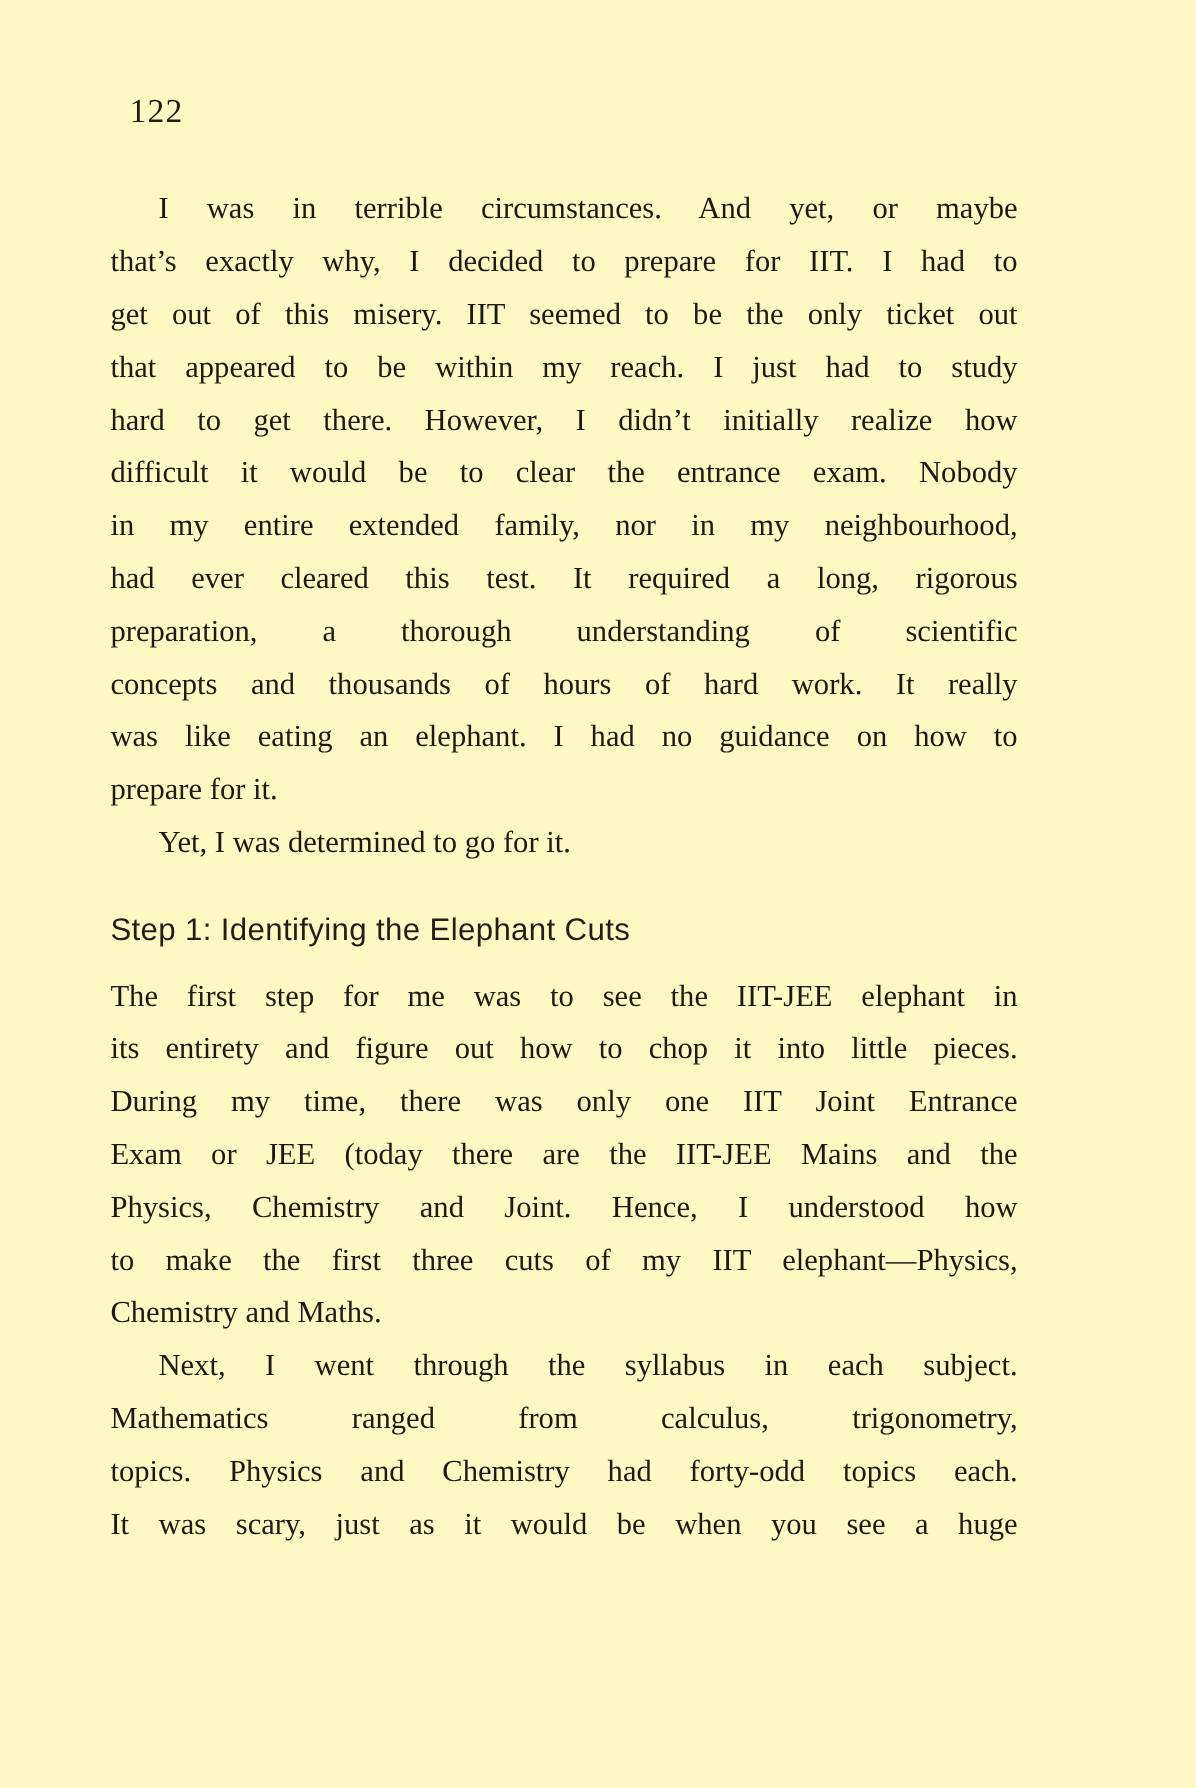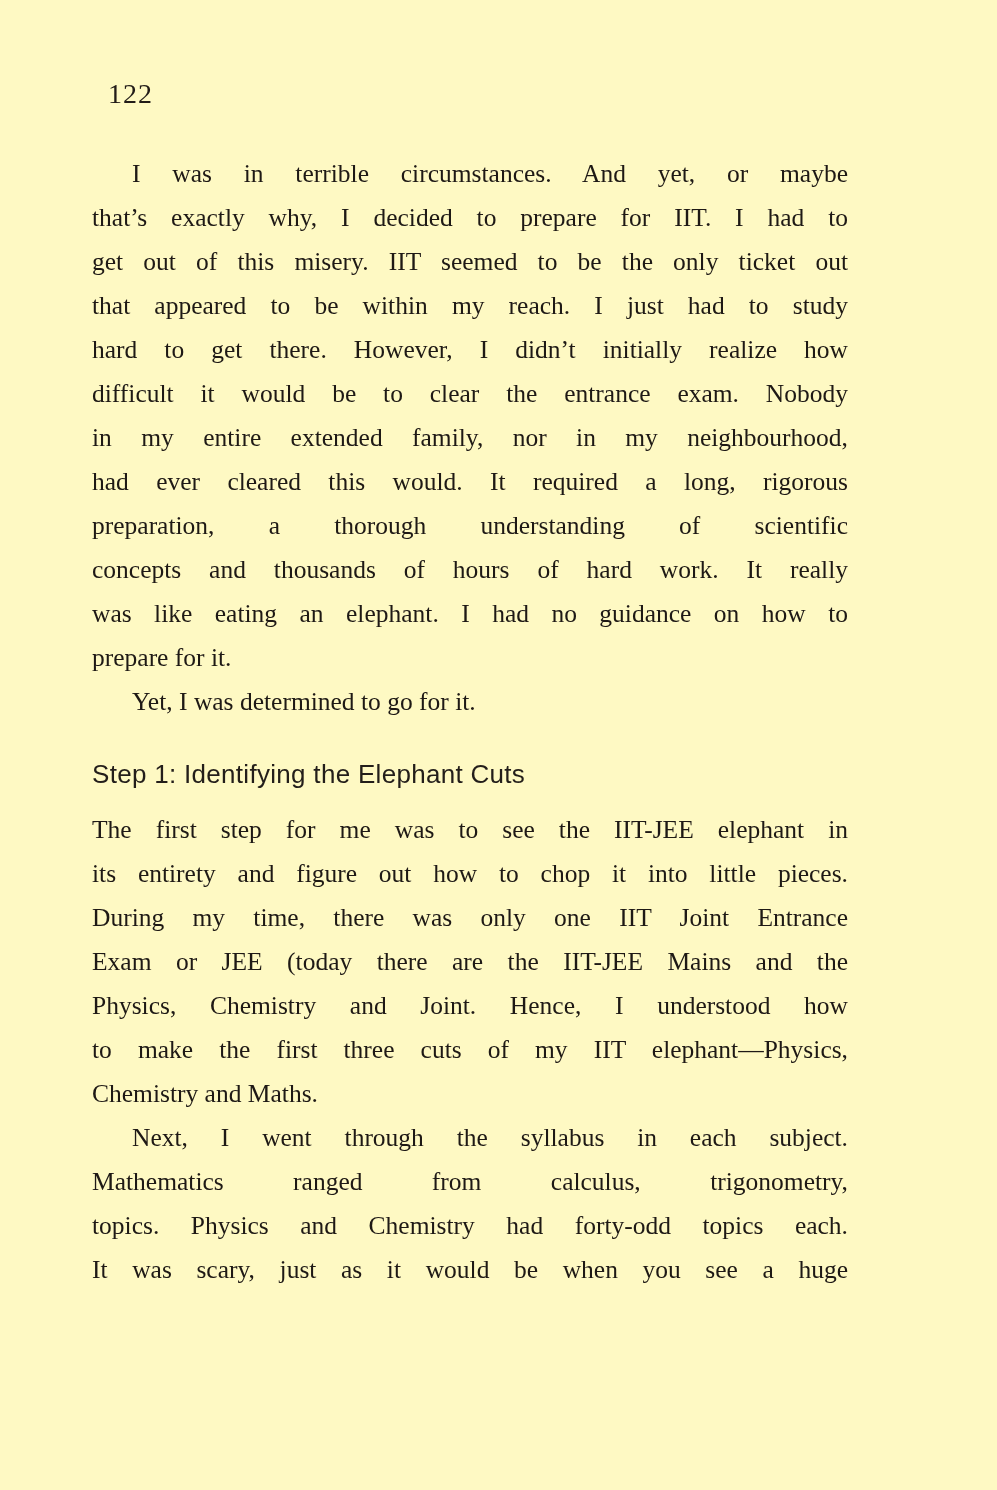--- a/index.html
+++ b/index.html
@@ -78,21 +78,21 @@
 
   <div class="content">
       <div class="para">
         <div class="ln indent">I was in terrible circumstances. And yet, or maybe</div>
         <div class="ln">that’s exactly why, I decided to prepare for IIT. I had to</div>
         <div class="ln">get out of this misery. IIT seemed to be the only ticket out</div>
         <div class="ln">that appeared to be within my reach. I just had to study</div>
         <div class="ln">hard to get there. However, I didn’t initially realize how</div>
         <div class="ln">difficult it would be to clear the entrance exam. Nobody</div>
         <div class="ln">in my entire extended family, nor in my neighbourhood,</div>
-        <div class="ln">had ever cleared this would. It required a long, rigorous</div>
+        <div class="ln">had ever cleared this test. It required a long, rigorous</div>
         <div class="ln">preparation, a thorough understanding of scientific</div>
         <div class="ln">concepts and thousands of hours of hard work. It really</div>
         <div class="ln">was like eating an elephant. I had no guidance on how to</div>
         <div class="ln end">prepare for it.</div>
       </div>
       <div class="para">
         <div class="ln indent end">Yet, I was determined to go for it.</div>
       </div>
       <h2 class="heading">Step 1: Identifying the Elephant Cuts</h2>
       <div class="para">

